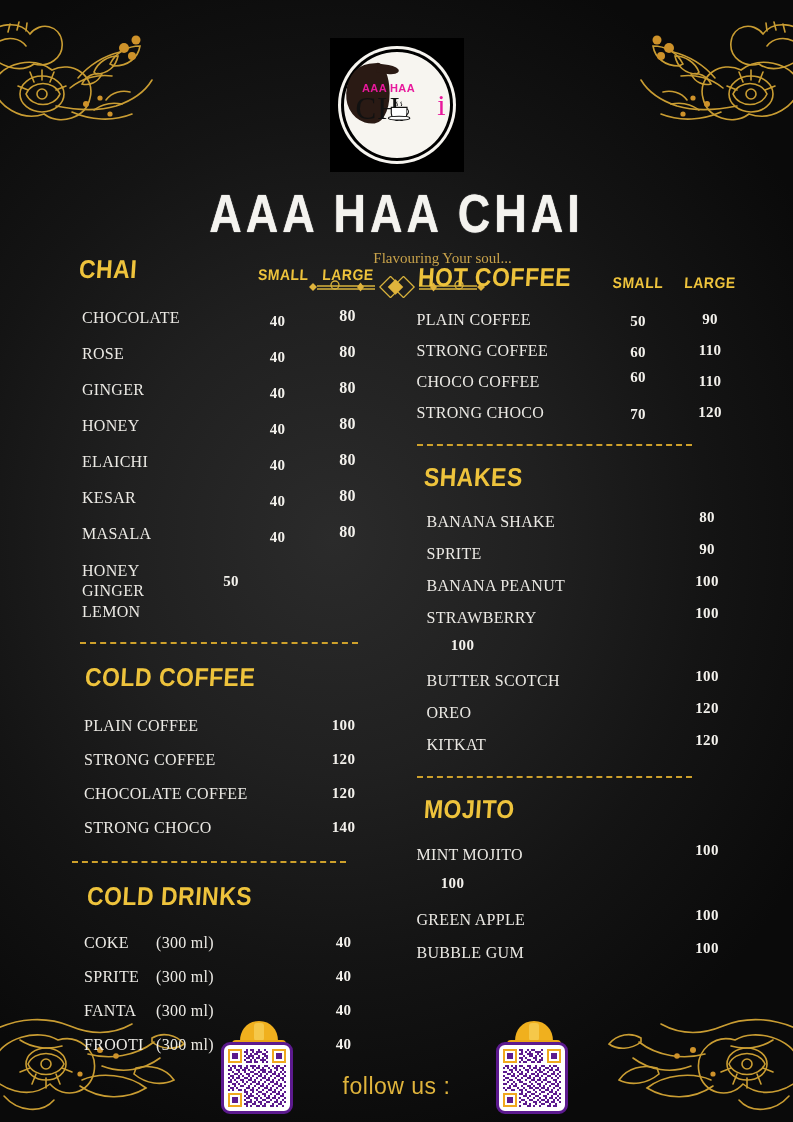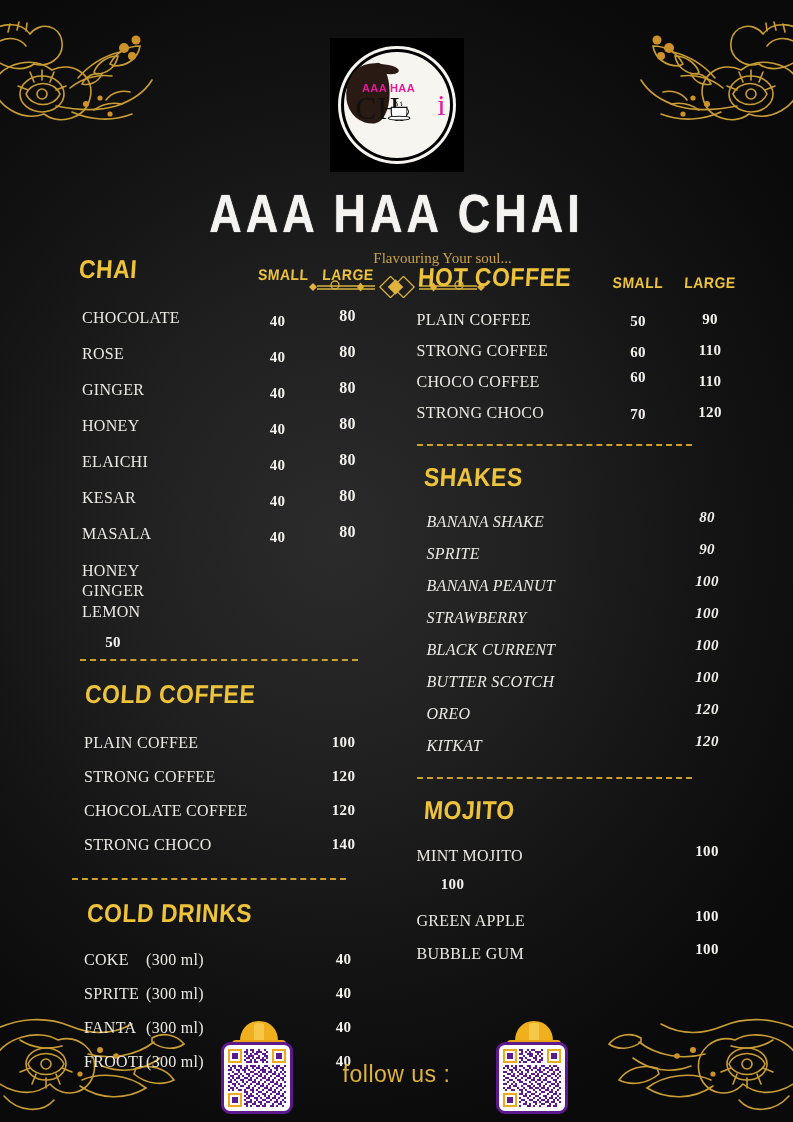--- a/index.html
+++ b/index.html
@@ -161,21 +161,21 @@
   
   .item {
     display: flex;
     align-items: flex-start;
     color: #eceae5;
     font-family: "Liberation Serif", serif;
     font-size: 16px;
     letter-spacing: .3px;
   }
   .item .name { flex: 1 1 auto; padding-right: 6px; }
-  .item .name .vol { }
+  .item .name .vol { margin-left: 10px; }
   .price {
     font-family: "Liberation Serif", serif;
     font-weight: bold;
     font-size: 15px;
     color: #f3f1ec;
     text-align: center;
     white-space: nowrap;
   }
 
   
@@ -192,21 +192,21 @@
   .hotcoffee .h-small { width: 66px; }
   .hotcoffee .h-large { width: 66px; margin-left: 6px; }
   .hotcoffee .item { margin-top: 13px; }
   .hotcoffee .p-small { width: 66px; position: relative; top: 2px; }
   .hotcoffee .p-large { width: 66px; margin-left: 6px; position: relative; top: 0px; }
 
   
   .simple .item { margin-top: 16px; padding-left: 12px; }
   .simple .price { width: 70px; }
 
-  .shakes .item { margin-top: 14px; padding-left: 10px; font-style: italic; }
+  .shakes .item { margin-top: 14px; padding-left: 10px; }
   .shakes .price { width: 72px; position: relative; top: -4px; }
 
   .mojito .item { margin-top: 15px; padding-left: 0px; }
   .mojito .price { width: 72px; position: relative; top: -4px; }
 
   .dash {
     height: 0;
     border-top: 2px dashed #d8a82c;
     opacity: .95;
   }
@@ -233,21 +233,21 @@
     padding: 4px;
   }
   .qr-card svg { display: block; width: 100%; height: 100%; }
   .follow {
     font-family: "Liberation Sans", sans-serif;
     font-size: 23px;
     color: #e0b43c;
     letter-spacing: .5px;
     margin: 0 46px;
     position: relative;
-    top: 8px;
+    top: 20px;
   }
 </style>
 </head>
 <body>
 
 <div id="menu">
 
   <div class="floral fl-tl">
     <svg width="170" height="175" viewBox="0 0 170 175">
       <g fill="none" stroke="#d4a535" stroke-width="1.6" stroke-linecap="round">
@@ -450,21 +450,21 @@
         <div class="item">
           <span class="name">KESAR</span>
           <span class="price p-small">40</span>
           <span class="price p-large">80</span>
         </div>
         <div class="item">
           <span class="name">MASALA</span>
           <span class="price p-small">40</span>
           <span class="price p-large">80</span>
         </div>
-        <div class="item" style="flex-direction:column;">
+        <div class="item" style="">
           <span class="name" style="max-width:118px;line-height:1.28;">HONEY GINGER LEMON</span>
           <span class="price p-small" style="top:12px;">50</span>
           <span class="price p-large"></span>
         </div>
       </div>
 
       <div class="dash" style="margin:20px 0 0 8px; width:278px;"></div>
 
       <div class="simple" style="margin-top:22px;">
         <div class="sec-title" style="margin-left:12px;">COLD COFFEE</div>
@@ -566,21 +566,20 @@
         </div>
         <div class="item">
           <span class="name">BANANA PEANUT</span>
           <span class="price">100</span>
         </div>
         <div class="item">
           <span class="name">STRAWBERRY</span>
           <span class="price">100</span>
         </div>
         <div class="item">
-          <span class="name">BLACK CURRENT</span>
           <span class="price">100</span>
         </div>
         <div class="item">
           <span class="name">BUTTER SCOTCH</span>
           <span class="price">100</span>
         </div>
         <div class="item">
           <span class="name">OREO</span>
           <span class="price">120</span>
         </div>

